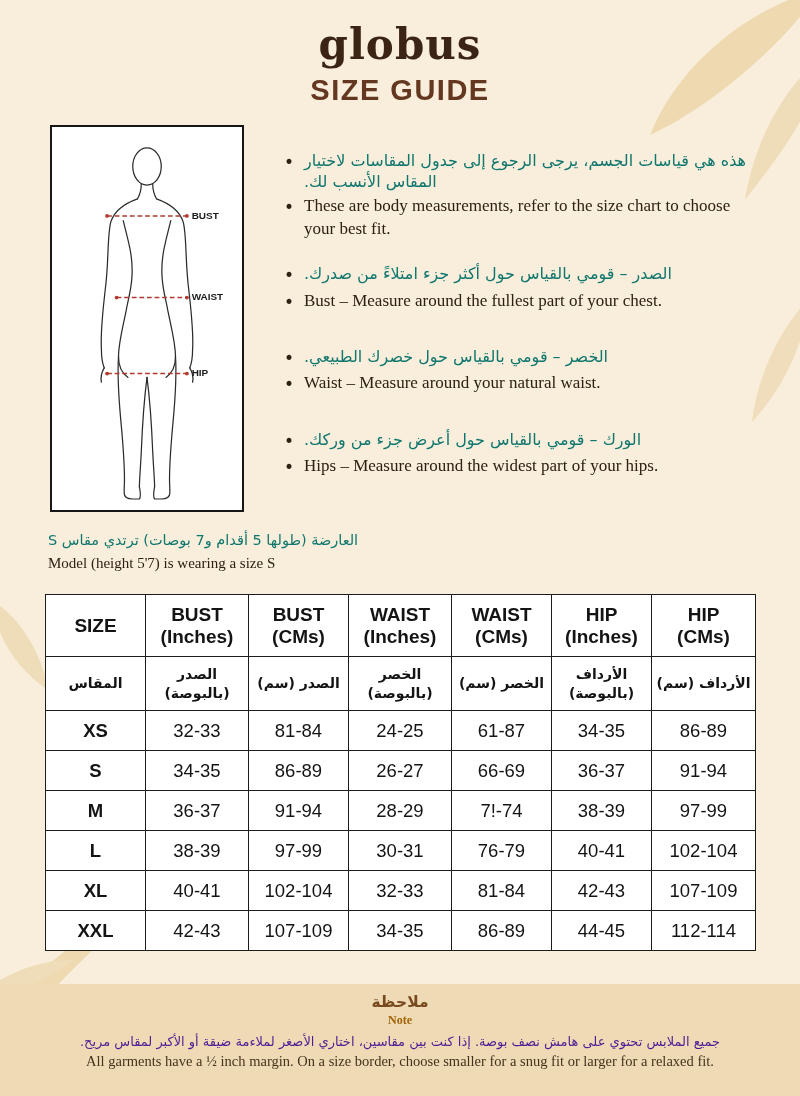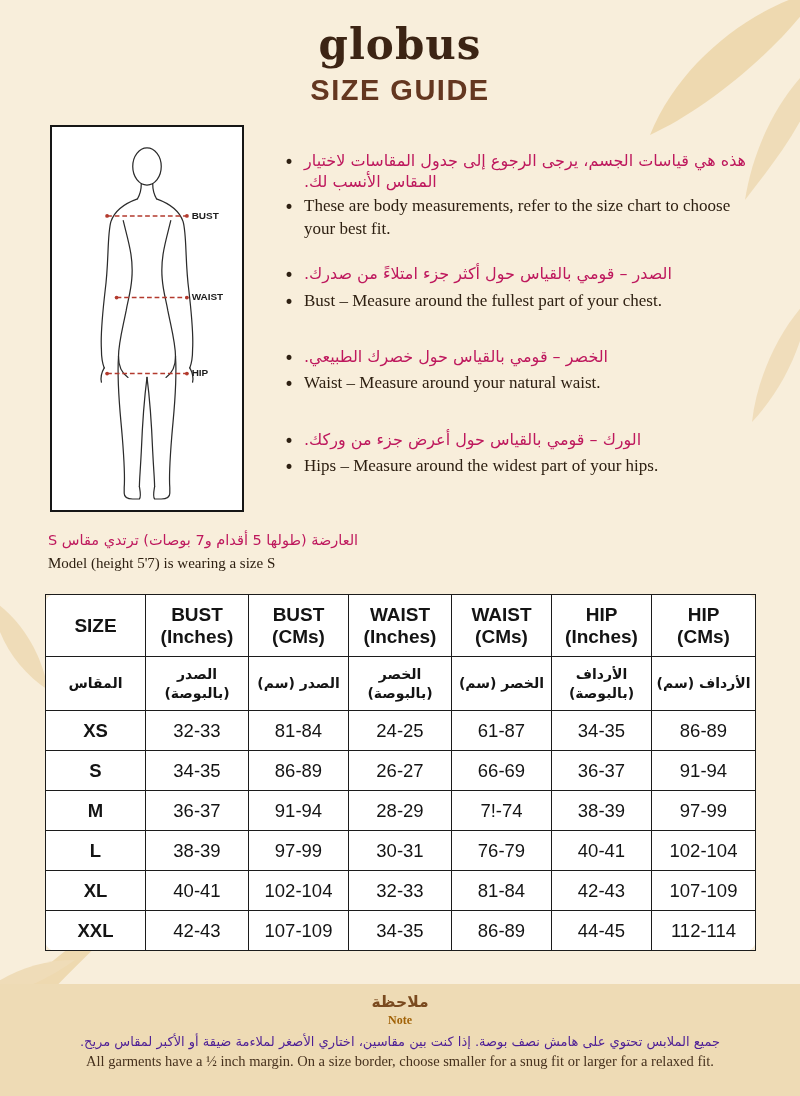--- a/index.html
+++ b/index.html
@@ -46,31 +46,31 @@
   .bullet-group { margin-bottom:33px; }
   .bullet-group:first-child { margin-bottom:23px; }
   .bullet-row { display:flex; gap:10px; line-height:1.32; margin-bottom:3px; }
   .bullet {
     flex:0 0 auto; font-size:17px; color:#2e2012; margin-top:1px;
     font-family:"DejaVu Sans", sans-serif;
   }
   .ar {
     direction:rtl; unicode-bidi:isolate; text-align:left;
     font-family:"DejaVu Sans", sans-serif;
-    font-size:16px; color:#be185d;
+    font-size:16px; color:#0f766e;
   }
   .en { font-size:17px; color:#2e2012; }
   
   .model-note { position:absolute; left:48px; top:530px; z-index:2; line-height:1.5; }
   .model-note .ar { font-size:14.5px; display:block; }
   .model-note .en { font-size:15px; display:block; }
   
   table.size-table {
     position:absolute; left:45px; top:594px; width:710px; z-index:2;
-    border-collapse:collapse; background:#ffffff; table-layout:fixed;border-radius:11px;
+    border-collapse:collapse; background:#ffffff; table-layout:fixed;
   }
   .size-table th, .size-table td {
     border:1.5px solid #1c1c1c;
     text-align:center; vertical-align:middle;
     font-family:"Liberation Sans", sans-serif;
     color:#141414;
   }
   .size-table thead tr.row-en th { height:62px; font-size:19px; font-weight:700; line-height:1.15; }
   .size-table thead tr.row-ar th {
     height:54px; font-size:14px; font-weight:700;

